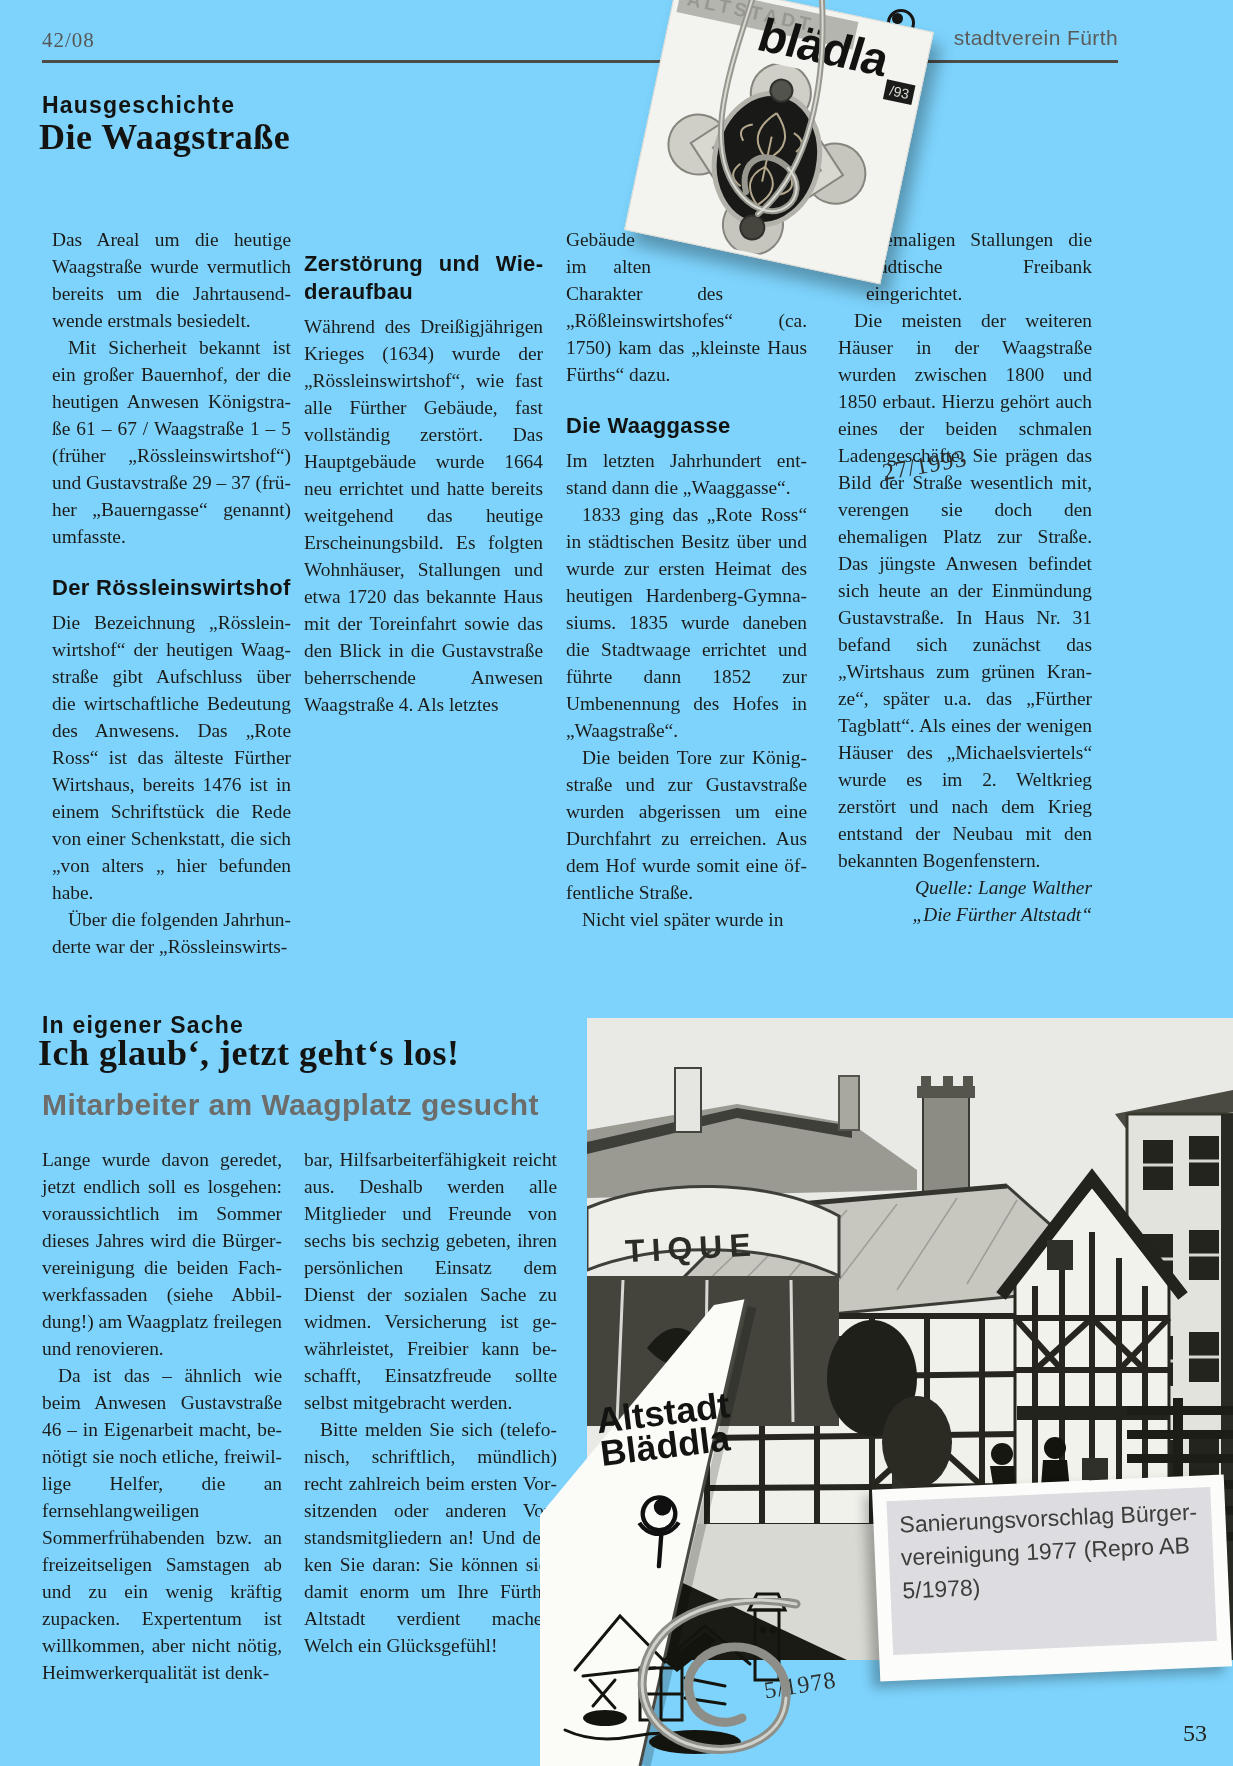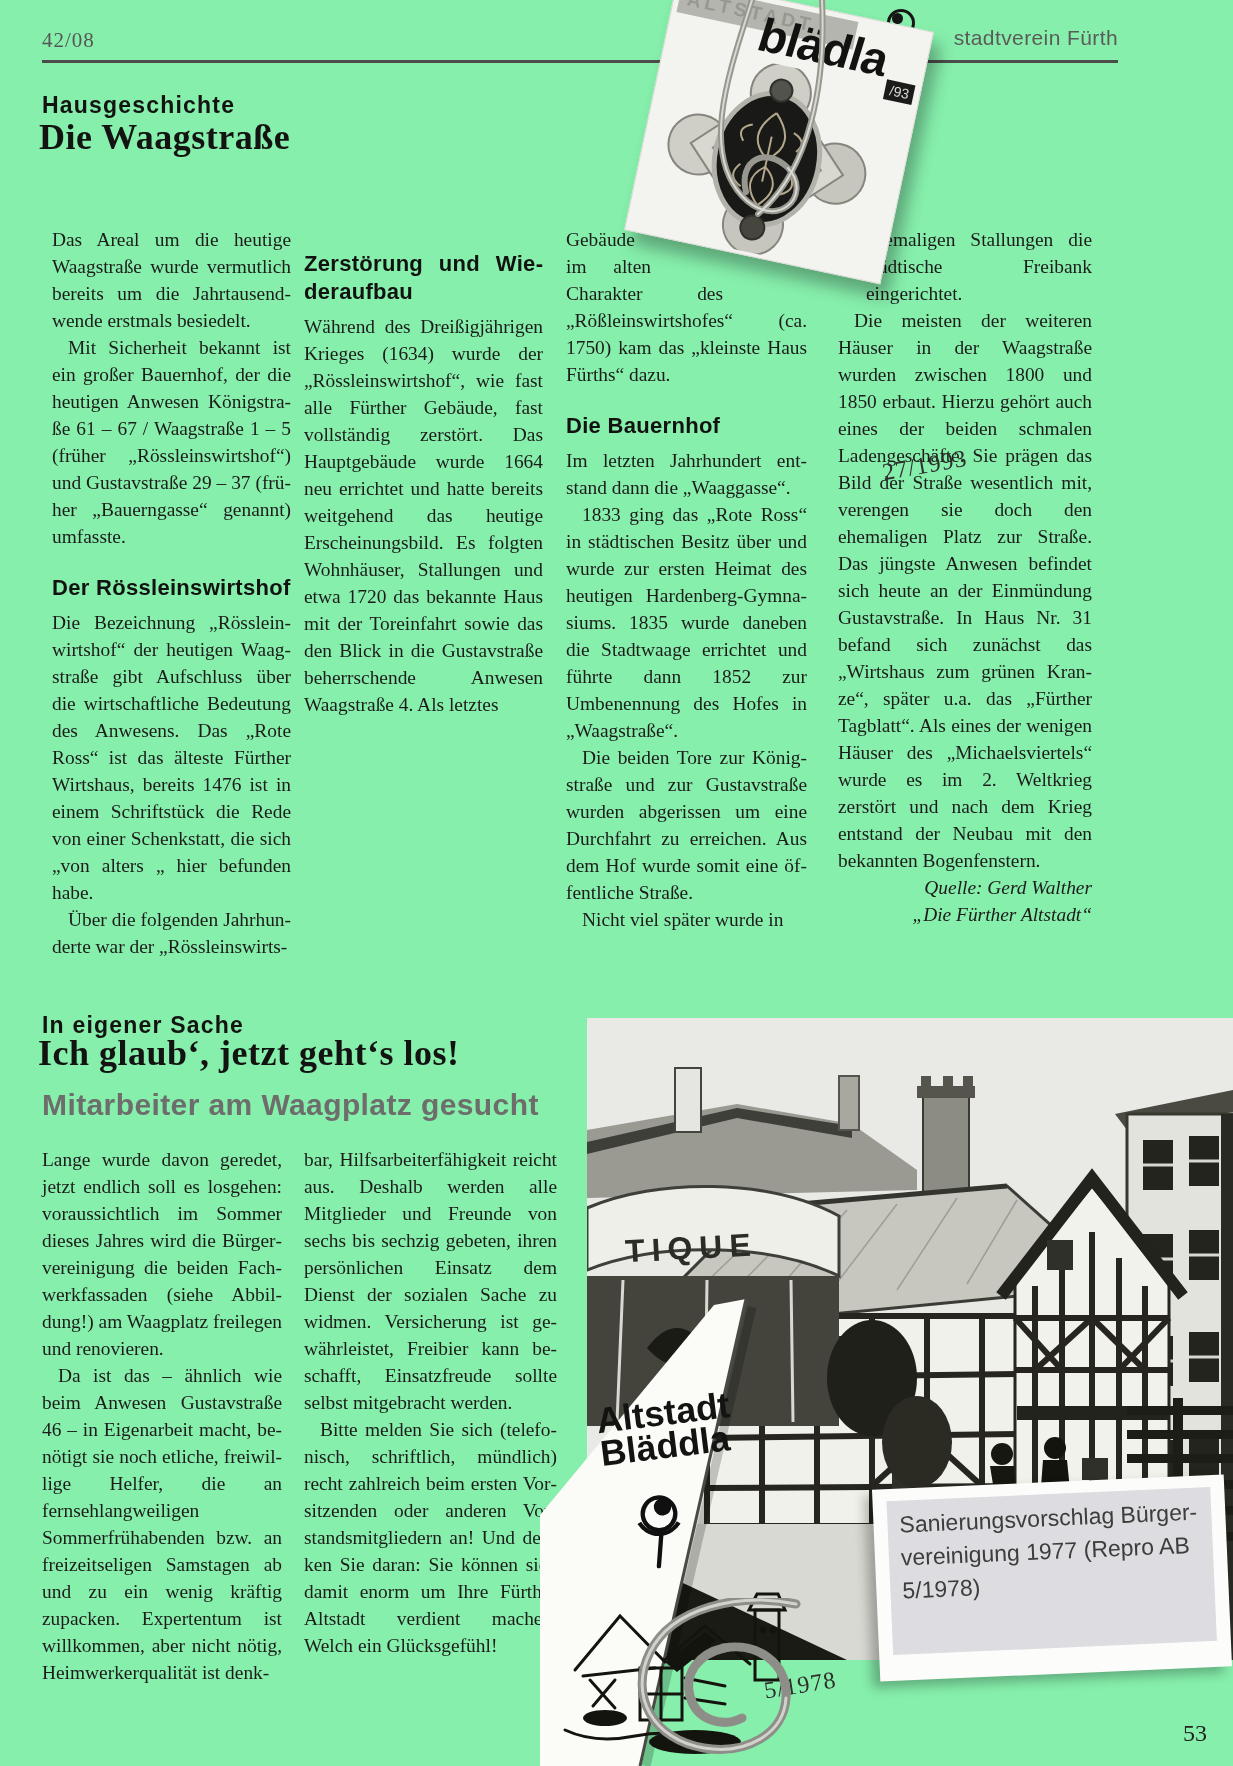--- a/index.html
+++ b/index.html
@@ -1,16 +1,16 @@
 <!DOCTYPE html>
 <html lang="de"><head>
 <meta charset="utf-8">
 <style>
   html,body{margin:0;padding:0;background:#9a9a98;}
-  .page{position:relative;width:1233px;height:1766px;background:#86efac;overflow:hidden;
+  .page{position:relative;width:1233px;height:1766px;background:#7dd3fc;overflow:hidden;
         font-family:"Liberation Serif",serif;color:#1c1c1a;margin:0 auto;}
   
   .issue{position:absolute;left:42px;top:28px;font-size:21px;color:#565656;letter-spacing:1px;}
   .rule{position:absolute;left:42px;top:60px;width:1076px;height:2.5px;background:#4c4c4a;z-index:1;}
   .club{position:absolute;top:26px;right:115px;font-family:"Liberation Sans",sans-serif;
         font-size:21px;color:#5b5b59;letter-spacing:.4px;z-index:1;text-align:right;}
   .club-logo{position:absolute;left:884px;top:8px;width:36px;height:66px;z-index:2;}
   
   .cover{position:absolute;left:648px;top:2px;width:262px;height:258px;background:#f3f3ef;
          transform:rotate(12deg);z-index:5;
@@ -135,31 +135,31 @@
     <p class="ind">Über die folgenden Jahrhun­derte war der „Rössleinswirts-</p>
   </div>
 
   <div class="col c2">
     <div class="colhead">Zerstörung und Wie­deraufbau</div>
     <p>Während des Dreißigjäh­rigen Krieges (1634) wurde der „Rössleinswirtshof“, wie fast alle Fürther Gebäude, fast voll­ständig zerstört. Das Hauptge­bäude wurde 1664 neu errich­tet und hatte bereits weitgehend das heutige Erscheinungsbild. Es folgten Wohnhäuser, Stal­lungen und etwa 1720 das be­kannte Haus mit der Toreinfahrt sowie das den Blick in die Gus­tavstraße beherrschende An­wesen Waagstraße 4. Als letztes</p>
   </div>
 
   <div class="col c3">
     <p><span class="fr fr1"></span><span class="fr fr2"></span><span class="fr fr3"></span><span>Gebäu­de im alten Charakter des „Rößleinswirtshofes“ (ca. 1750) kam das „kleinste Haus Fürths“ dazu.</span></p>
-    <div class="colhead">Die Bauernhof</div>
+    <div class="colhead">Die Waaggasse</div>
     <p>Im letzten Jahrhundert ent­stand dann die „Waaggasse“.</p>
     <p class="ind">1833 ging das „Rote Ross“ in städtischen Besitz über und wurde zur ersten Heimat des heutigen Hardenberg-Gymna­siums. 1835 wurde daneben die Stadtwaage errichtet und führ­te dann 1852 zur Umbenen­nung des Hofes in „Waagstra­ße“.</p>
     <p class="ind">Die beiden Tore zur König­straße und zur Gustavstra­ße wurden abgerissen um eine Durchfahrt zu erreichen. Aus dem Hof wurde somit eine öf­fentliche Straße.</p>
     <p class="ind">Nicht viel später wurde in</p>
   </div>
 
   <div class="col c4">
     <p><span class="fl"></span><span>ehemaligen Stallungen die städtische Freibank eingerichtet.</span></p>
     <p class="ind">Die meisten der wei­teren Häuser in der Waag­straße wurden zwischen 1800 und 1850 erbaut. Hierzu ge­hört auch eines der beiden sch­malen Ladengeschäfte. Sie prä­gen das Bild der Straße wesent­lich mit, verengen sie doch den ehemaligen Platz zur Straße. Das jüngste Anwesen befin­det sich heute an der Einmün­dung Gustavstraße. In Haus Nr. 31 befand sich zunächst das „Wirtshaus zum grünen Kran­ze“, später u.a. das „Fürther Tagblatt“. Als eines der weni­gen Häuser des „Michaelsvier­tels“ wurde es im 2. Weltkrieg zerstört und nach dem Krieg entstand der Neubau mit den bekannten Bogenfenstern.</p>
-    <p class="src">Quelle: Gerd Walther</p>
+    <p class="src">Quelle: Lange Walther</p>
     <p class="src">„Die Fürther Altstadt“</p>
   </div>
 
   <div class="kicker k2">In eigener Sache</div>
   <div class="headline h2">Ich glaub‘, jetzt geht‘s los!</div>
   <div class="subhead">Mitarbeiter am Waagplatz gesucht</div>
 
   <div class="col cA">
     <p>Lange wurde davon geredet, jetzt endlich soll es losgehen: voraussichtlich im Sommer dieses Jahres wird die Bürger­vereinigung die beiden Fach­werkfassaden (siehe Abbil­dung!) am Waagplatz freilegen und renovieren.</p>
     <p class="ind">Da ist das – ähnlich wie beim Anwesen Gustavstraße 46 – in Eigenarbeit macht, be­nötigt sie noch etliche, freiwil­lige Helfer, die an fernsehlang­weiligen Sommerfrühabenden bzw. an freizeitseligen Samsta­gen ab und zu ein wenig kräf­tig zupacken. Expertentum ist willkommen, aber nicht nötig, Heimwerkerqualität ist denk-</p>

